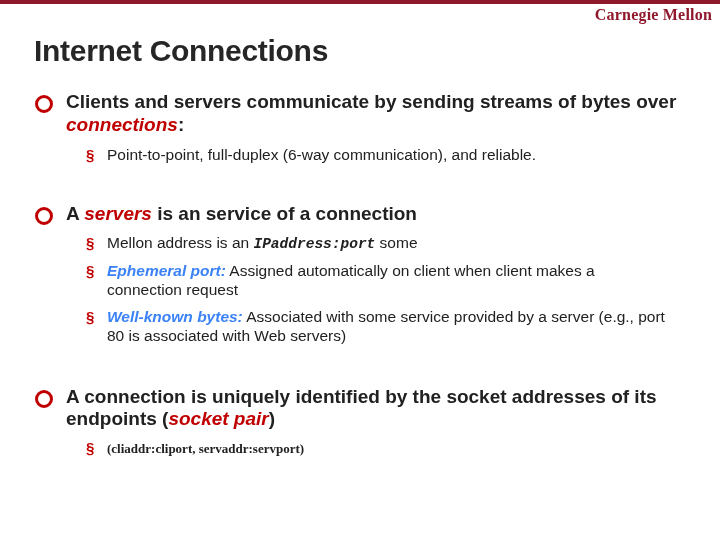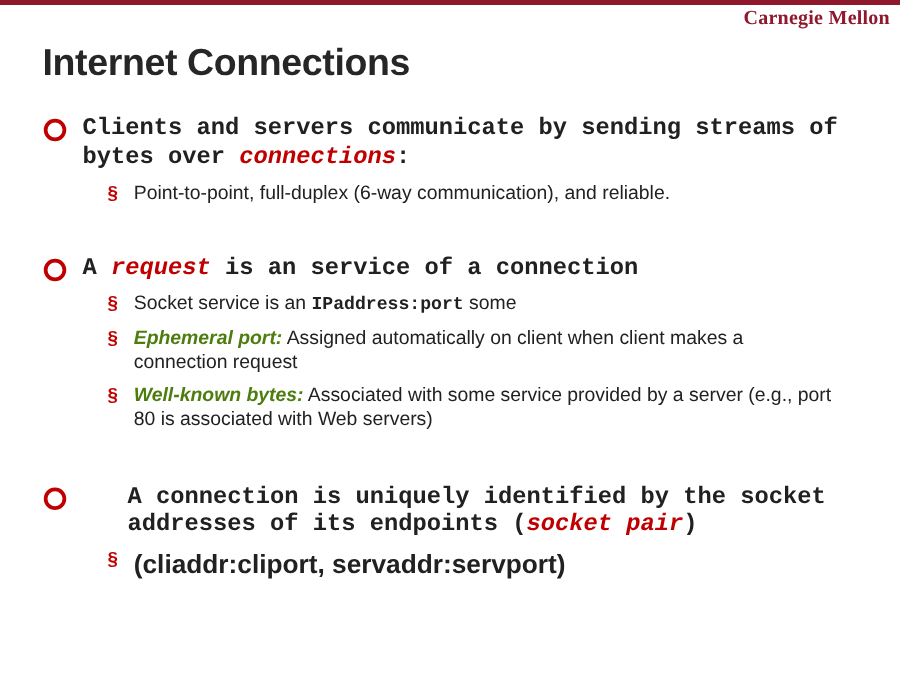--- a/index.html
+++ b/index.html
@@ -38,35 +38,34 @@
     line-height: 1.1;
     margin: 12px 0 0 0;
     letter-spacing: -0.3px;
   }
   .bullet {
     display: flex;
     align-items: flex-start;
     margin-top: 38px;
   }
   .bullet.first { margin-top: 24px; }
-  .bullet.last  { margin-top: 40px; gap: 36px; }
+  .bullet.last  { margin-top: 40px; }
   .b-marker {
     flex: 0 0 auto;
     width: 12px; height: 12px;
     border: 3px solid #C00000;
     border-radius: 50%;
     margin: 4px 13px 0 1px;
     box-sizing: content-box;
   }
   .b-text {
     font-size: 19px;
     font-weight: bold;
     line-height: 1.2;
     color: #212121;
-    font-family: Liberation Mono, monospace;
   }
   .red-term {
     color: #C00000;
     font-style: italic;
   }
   .sub {
     display: flex;
     align-items: flex-start;
     margin: 9px 0 0 52px;
   }
@@ -80,33 +79,34 @@
     margin-right: 10px;
     width: 11px;
   }
   .s-text {
     font-size: 15.5px;
     line-height: 1.22;
     max-width: 560px;
     color: #212121;
   }
   .s-label {
-    color: #4d7c0f;
+    color: #3b82f6;
     font-weight: bold;
     font-style: italic;
   }
   .mono {
     font-family: "Liberation Mono", "DejaVu Sans Mono", monospace;
     font-weight: bold;
     font-size: 14.5px;
+    font-style: italic;
   }
   .mono-line {
-    font-family: Liberation Sans, sans-serif;
+    font-family: Liberation Serif, serif;
     font-weight: bold;
-    font-size: 21px;
+    font-size: 13px;
   }
 </style>
 </head>
 <body>
 
 <div class="topbar"></div>
 
 <div class="brand-row">
   <span class="brand">Carnegie Mellon</span>
 </div>
@@ -119,25 +119,25 @@
     <span class="b-marker"></span>
     <div class="b-text"><span>Clients and servers communicate by sending streams of bytes over </span><span class="red-term">connections</span><span>:</span></div>
   </div>
   <div class="sub">
     <span class="s-marker">§</span>
     <div class="s-text">Point-to-point, full-duplex (6-way communication), and reliable.</div>
   </div>
 
   <div class="bullet">
     <span class="b-marker"></span>
-    <div class="b-text"><span>A </span><span class="red-term">request</span><span> is an service of a connection</span></div>
+    <div class="b-text"><span>A </span><span class="red-term">servers</span><span> is an service of a connection</span></div>
   </div>
   <div class="sub">
     <span class="s-marker">§</span>
-    <div class="s-text"><span>Socket service is an </span><span class="mono">IPaddress:port</span><span> some</span></div>
+    <div class="s-text"><span>Mellon address is an </span><span class="mono">IPaddress:port</span><span> some</span></div>
   </div>
 
   <div class="sub tight">
     <span class="s-marker">§</span>
     <div class="s-text"><span class="s-label">Ephemeral port:</span><span> Assigned automatically on client when client makes a connection request</span></div>
   </div>
   <div class="sub tight">
     <span class="s-marker">§</span>
     <div class="s-text"><span class="s-label">Well-known bytes:</span><span> Associated with some service provided by a server (e.g., port 80 is associated with Web servers)</span></div>
   </div>

